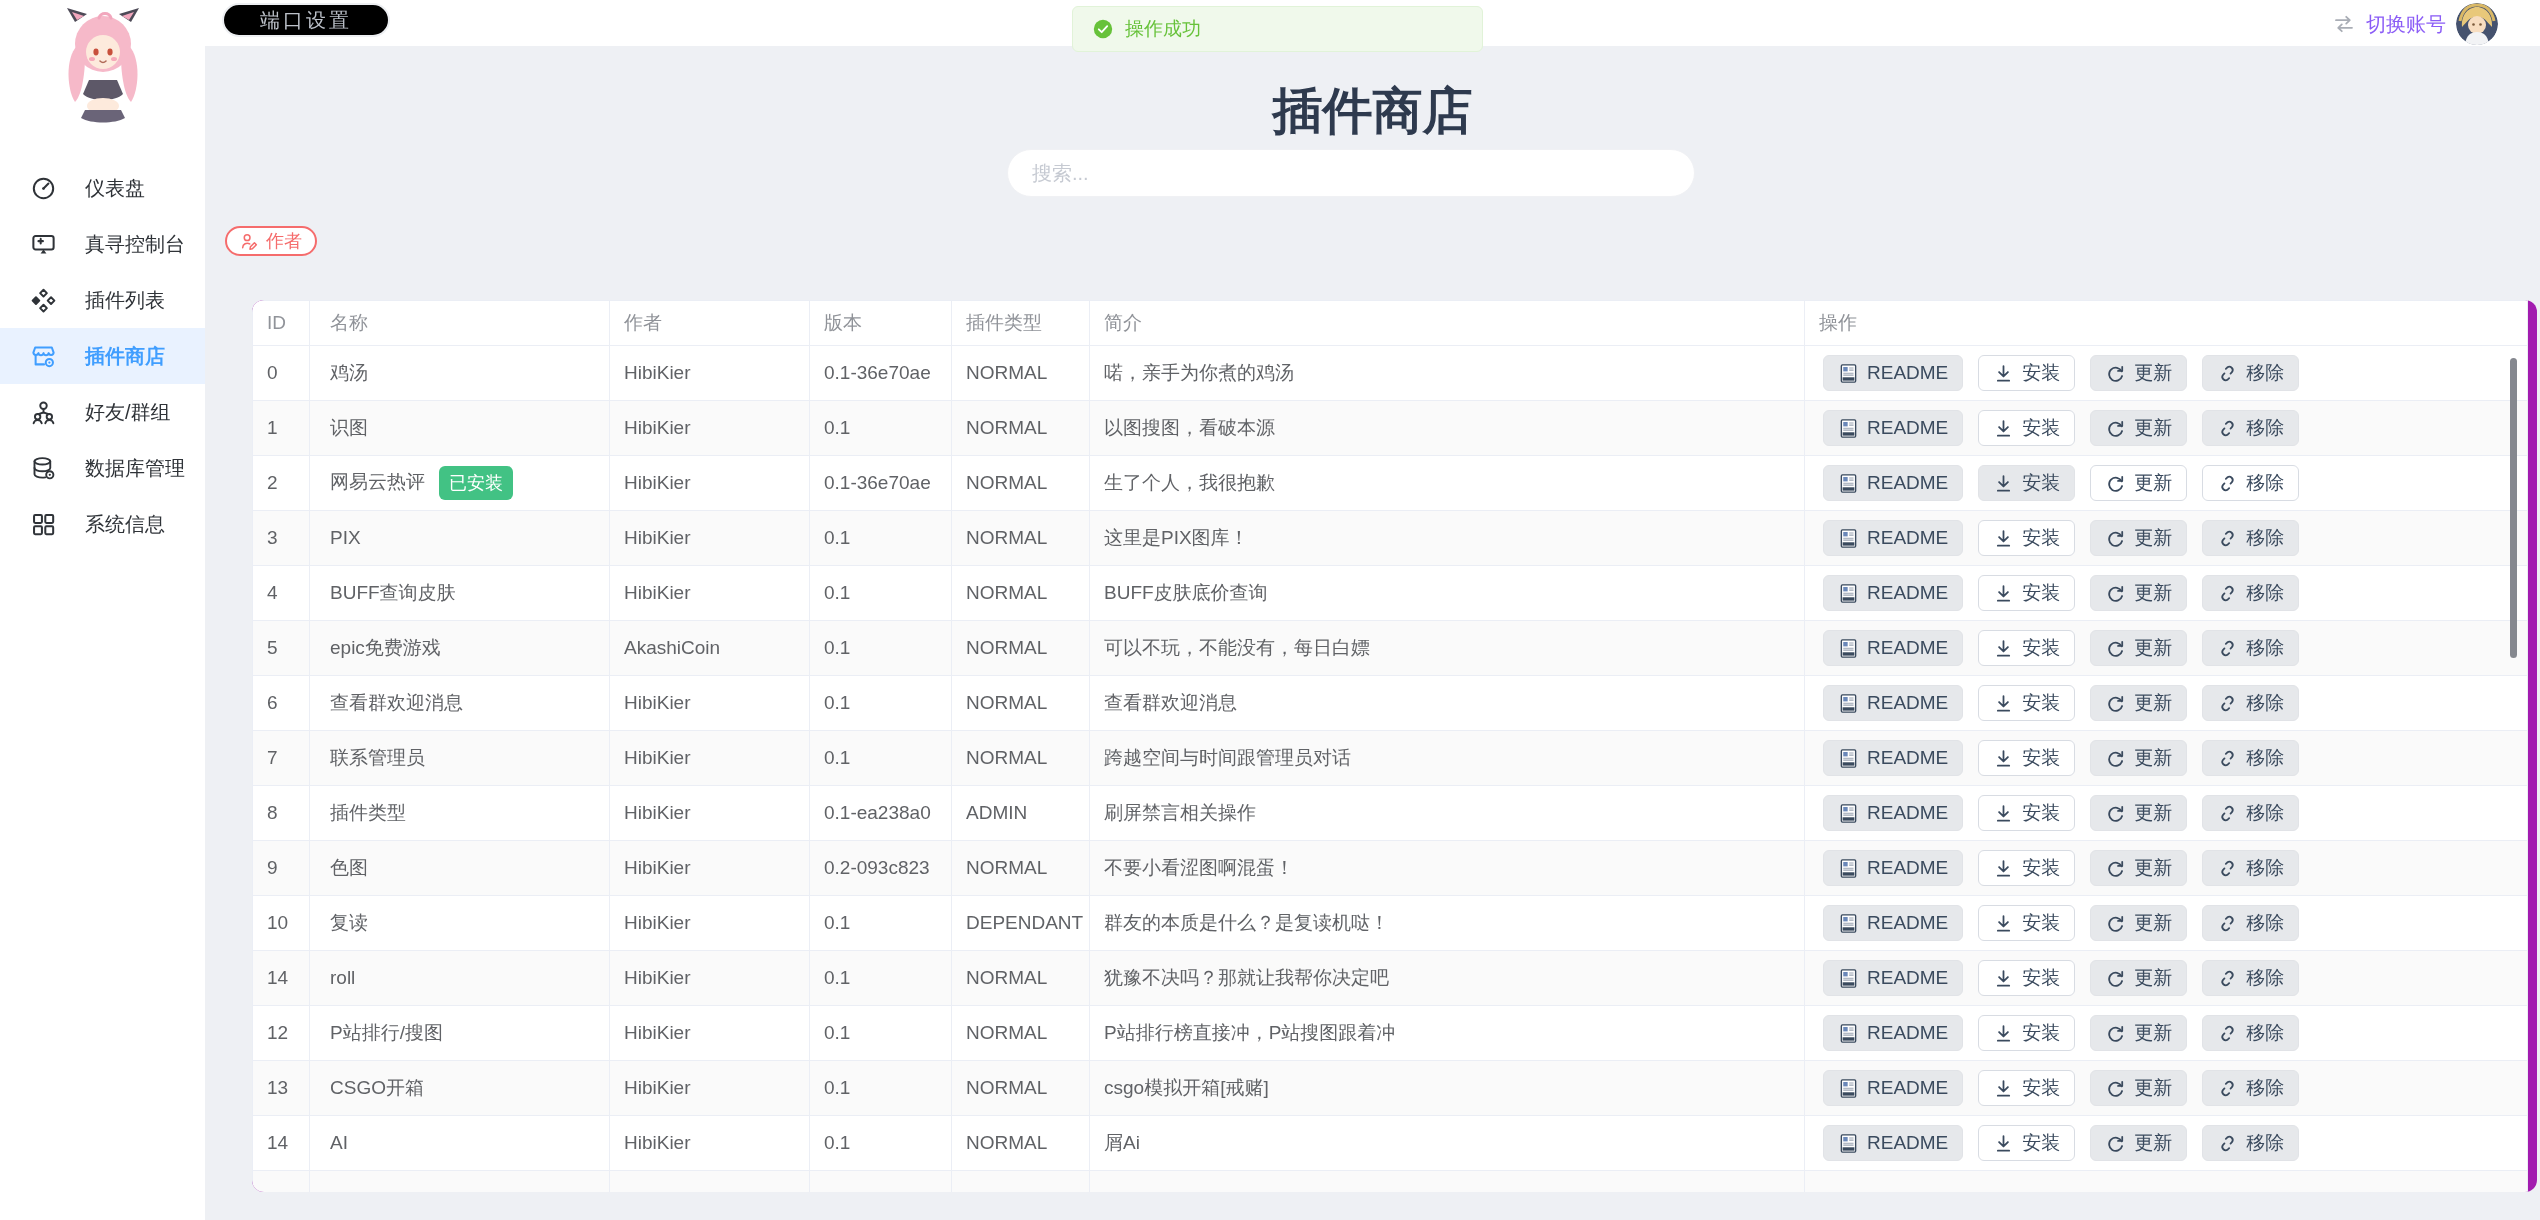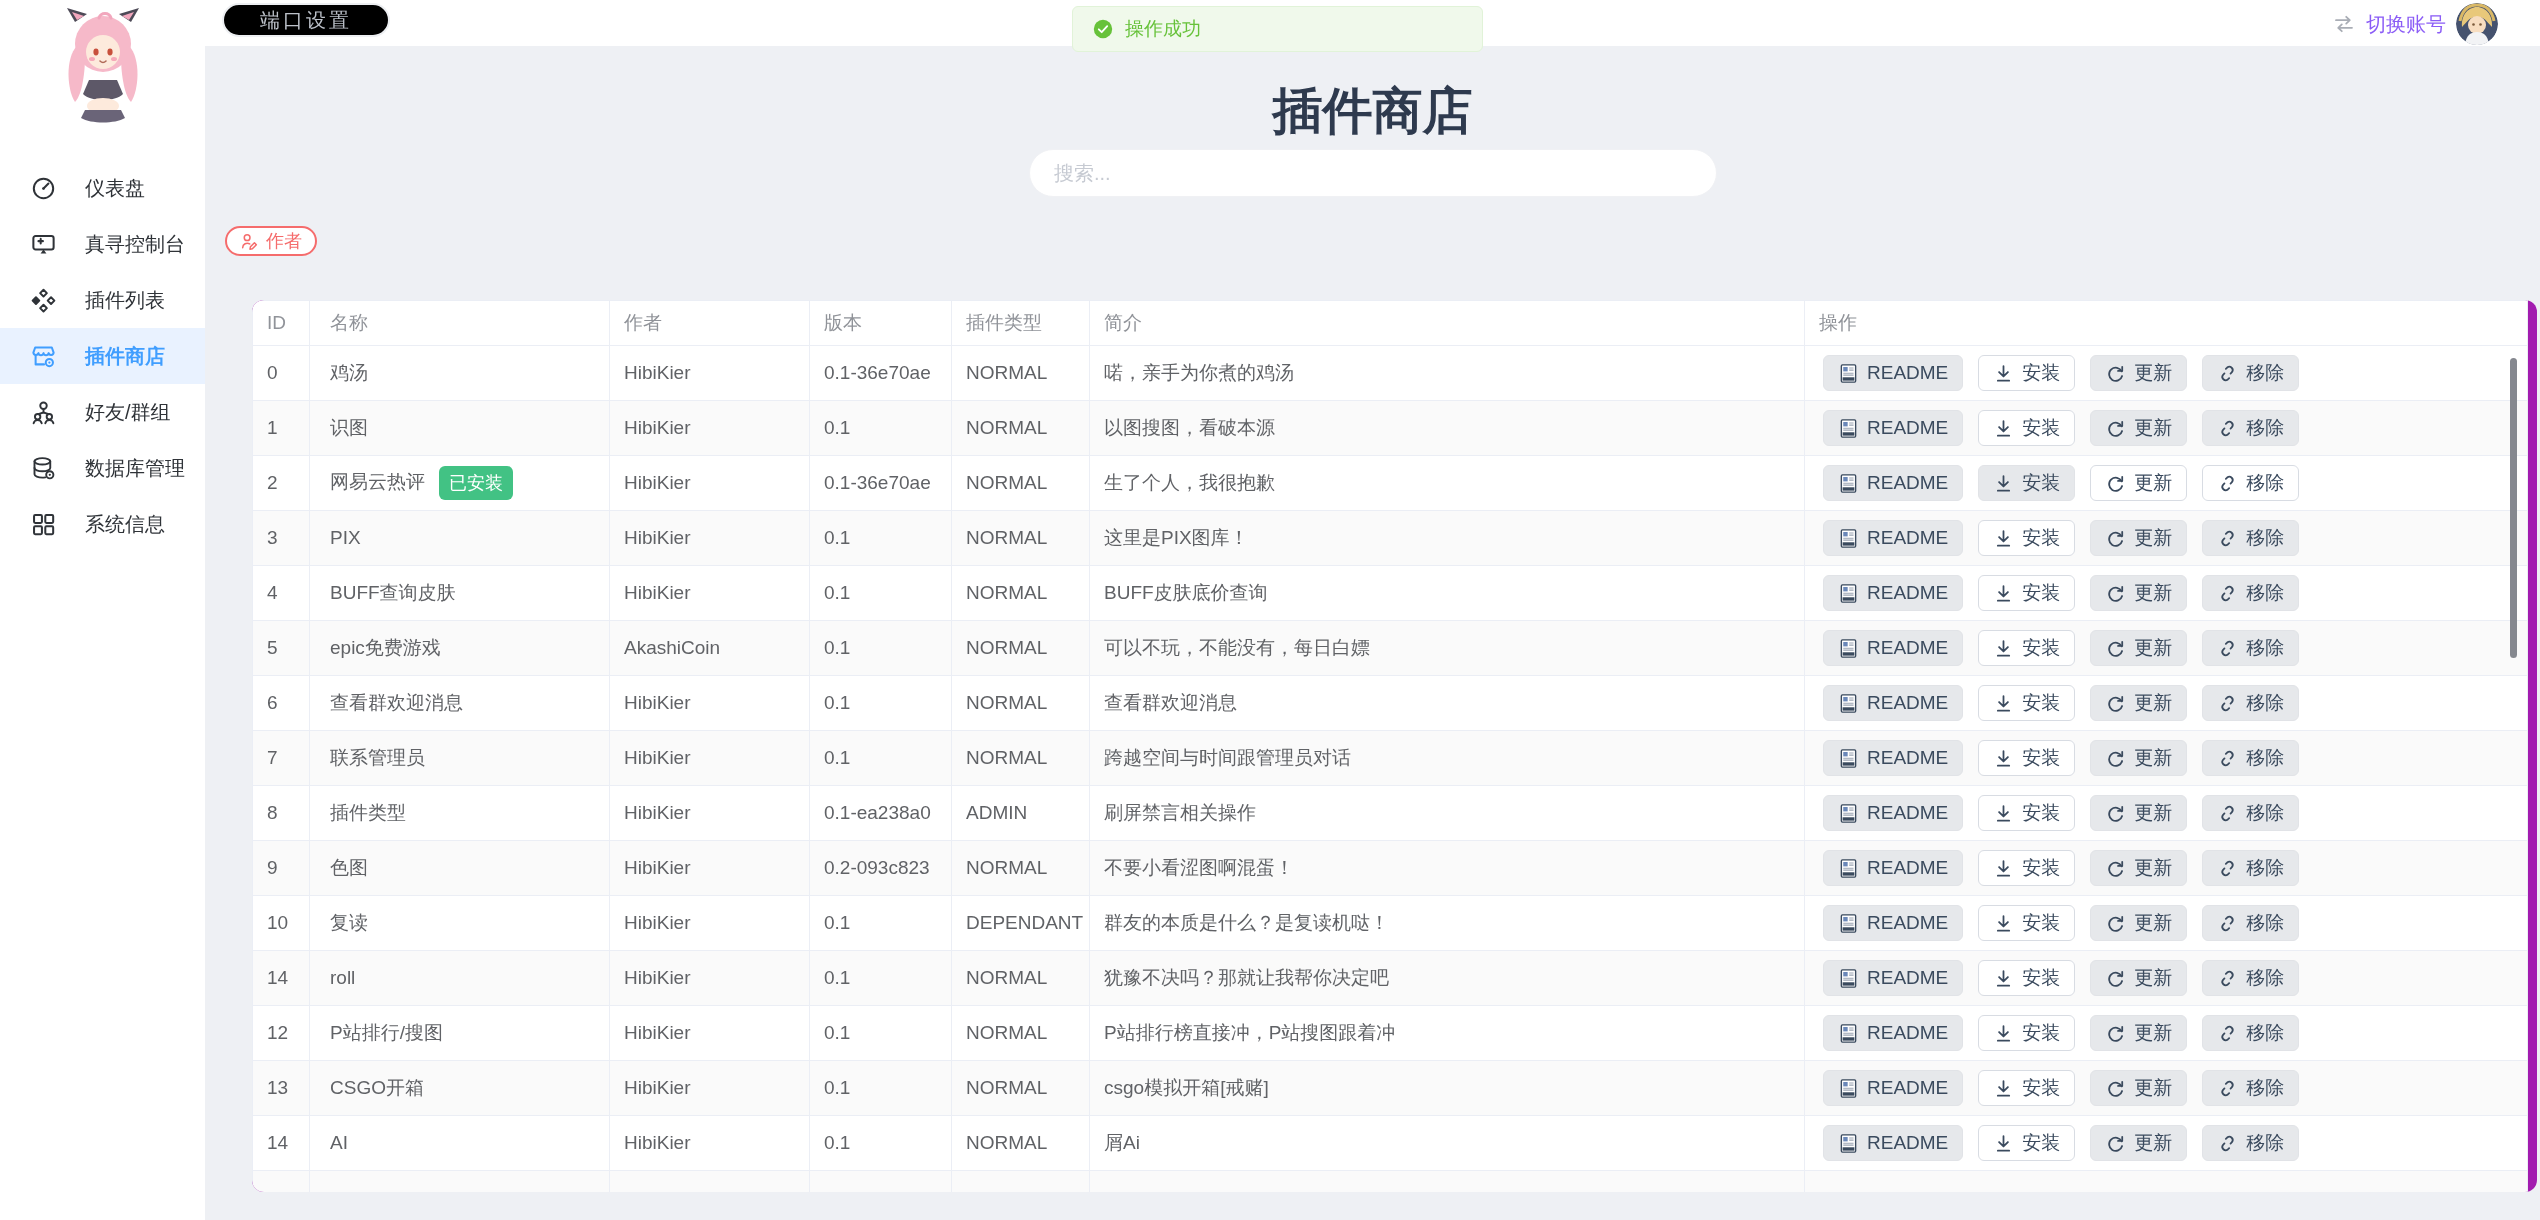--- a/index.html
+++ b/index.html
@@ -38,21 +38,21 @@
   }
   .nav-item.active { background:#e9f2ff; color:#409eff; font-weight:bold; }
   .nav-icon { width:27px; height:27px; display:inline-flex; flex:none; }
   .nav-icon svg { width:100%; height:100%; }
   
   .page-title {
     position:absolute; left:205px; width:2335px; top:78px; margin:0;
     text-align:center; font-size:50px; font-weight:bold; color:#2e3a4e; z-index:1;
   }
   .search-input {
-    position:absolute; left:1029px; top:149px; width:688px; height:48px;
+    position:absolute; left:1007px; top:149px; width:688px; height:48px;
     border:1px solid #f0f1f4; border-radius:24px; background:#ffffff;
     padding:0 24px; font-size:20px; color:#606266; outline:none; font-family:inherit; z-index:1;
   }
   .search-input::placeholder { color:#c6cad2; }
   .author-btn {
     position:absolute; left:225px; top:226px; height:30px; padding:0 13px;
     border:2px solid #f56c6c; border-radius:16px; background:#ffffff;
     color:#f56c6c; font-size:18px; display:flex; align-items:center; gap:7px;
     cursor:pointer; font-family:inherit; z-index:1;
   }

